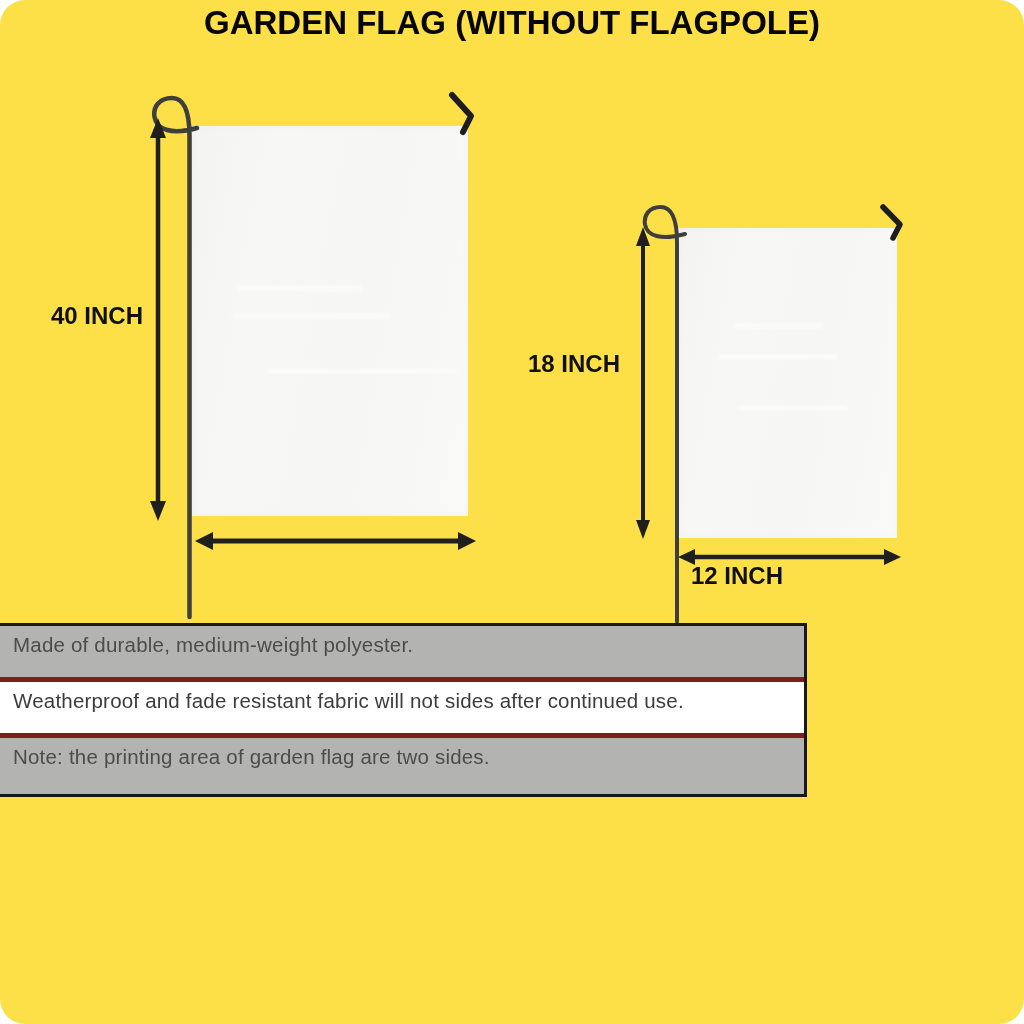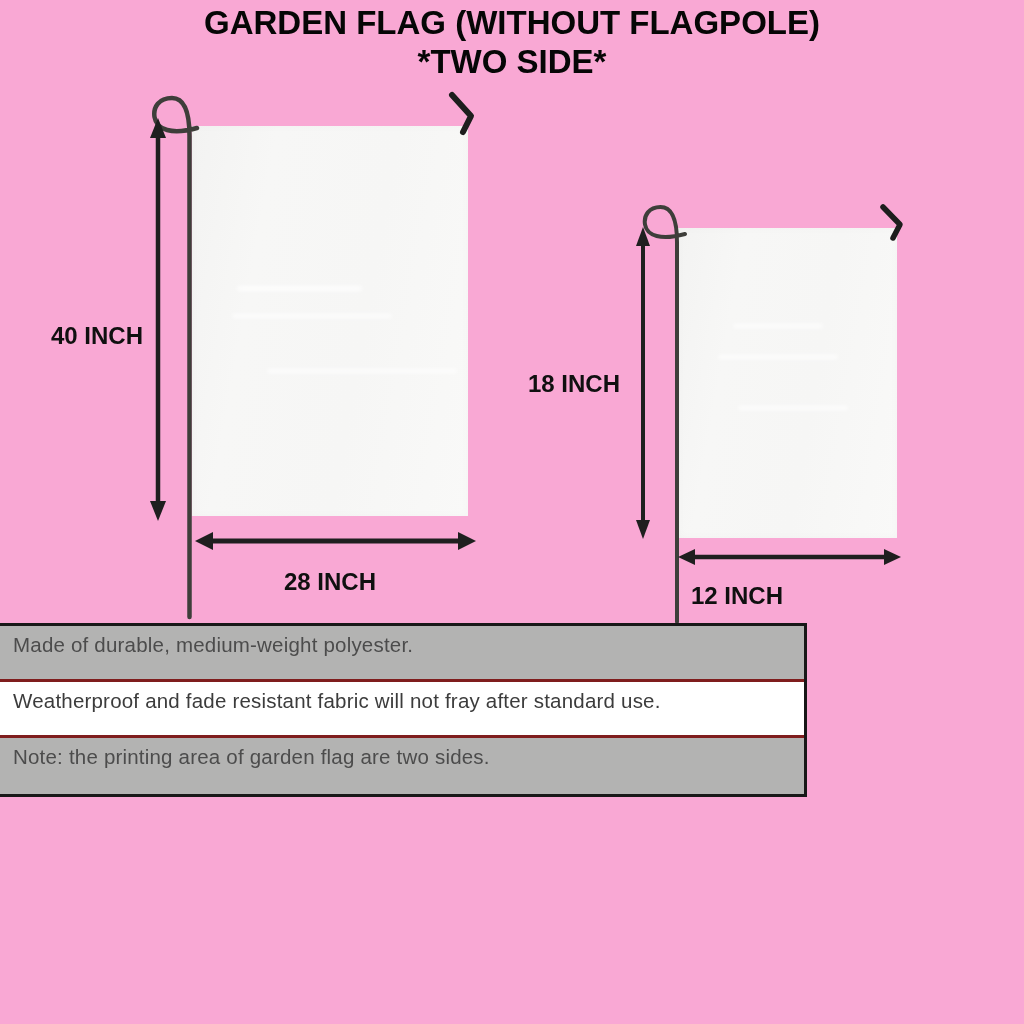--- a/index.html
+++ b/index.html
@@ -1,56 +1,56 @@
 <!DOCTYPE html>
 <html><head>
 <meta charset="utf-8">
 <style>
   html,body{margin:0;padding:0;background:#ffffff;}
   .canvas{
-    position:relative;width:1024px;height:1024px;background:#f9a8d4;overflow:hidden;
+    position:relative;width:1024px;height:1024px;background:#fde047;overflow:hidden;
     font-family:"Liberation Sans", sans-serif;
+    border-radius:25px;
   }
   
   .title-wrap{position:absolute;top:3px;left:0;width:100%;text-align:center;}
   .title-line{font-size:33px;line-height:39px;font-weight:800;color:#060606;letter-spacing:0px;}
   
   .flag{
     position:absolute;
     background:linear-gradient(100deg,#f3f3f2 0%,#f7f7f6 25%,#f6f6f5 60%,#f9f9f8 100%);
     box-shadow:inset 0 0 10px rgba(0,0,0,0.025);
   }
   .flag-large{left:192px;top:126px;width:276px;height:390px;}
   .flag-small{left:678px;top:228px;width:219px;height:310px;}
   .streak{position:absolute;background:rgba(255,255,255,0.8);filter:blur(2px);border-radius:3px;}
   
-  .dim-label{position:absolute;font-weight:800;font-size:24px;color:#101010;white-space:nowrap;margin-top:20px;}
+  .dim-label{position:absolute;font-weight:800;font-size:24px;color:#101010;white-space:nowrap;}
   
   .overlay{position:absolute;left:0;top:0;width:1024px;height:1024px;}
   
   .features-table{
     position:absolute;left:-4px;top:623px;width:805px;
     border:3px solid #181818;background:#ffffff;
   }
   .feature-row{
     box-sizing:border-box;height:56px;padding:7px 14px 0 14px;
-    font-size:20.5px;letter-spacing:0.2px;border-bottom:3px solid #7f1d1d;
+    font-size:20.5px;letter-spacing:0.2px;border-bottom:5px solid #7f1d1d;
   }
   .feature-row:last-child{border-bottom:none;}
   .feature-row.gray{background:#b3b3b2;color:#4c4c4c;}
   .feature-row.white{background:#ffffff;color:#3c3c3c;}
 </style>
 </head>
 <body>
 
 <div class="canvas">
 
   <div class="title-wrap">
     <div class="title-line">GARDEN FLAG (WITHOUT FLAGPOLE)</div>
-    <div class="title-line">*TWO SIDE*</div>
   </div>
 
   <div class="flag flag-large">
     <div class="streak" style="top:160px;left:45px;width:125px;height:5px;"></div>
     <div class="streak" style="top:188px;left:40px;width:160px;height:4px;"></div>
     <div class="streak" style="top:243px;left:75px;width:190px;height:4px;"></div>
   </div>
 
   <div class="flag flag-small">
     <div class="streak" style="top:96px;left:55px;width:90px;height:4px;"></div>
@@ -79,23 +79,22 @@
     <line x1="643" y1="244" x2="643" y2="522" stroke="#1f1f1f" stroke-width="4"></line>
     <polygon points="643,227 636,246 650,246" fill="#1f1f1f"></polygon>
     <polygon points="643,539 636,520 650,520" fill="#1f1f1f"></polygon>
 
     <line x1="691" y1="557" x2="888" y2="557" stroke="#1f1f1f" stroke-width="4.5"></line>
     <polygon points="678,557 695,549 695,565" fill="#1f1f1f"></polygon>
     <polygon points="901,557 884,549 884,565" fill="#1f1f1f"></polygon>
   </svg>
 
   <div class="dim-label" style="left:40px;top:302px;width:103px;text-align:right;">40 INCH</div>
-  <div class="dim-label" style="left:230px;top:548px;width:200px;text-align:center;">28 INCH</div>
   <div class="dim-label" style="left:528px;top:350px;width:100px;text-align:left;">18 INCH</div>
   <div class="dim-label" style="left:691px;top:562px;width:200px;text-align:left;">12 INCH</div>
 
   <div class="features-table">
     <div class="feature-row gray">Made of durable, medium-weight polyester.</div>
-    <div class="feature-row white">Weatherproof and fade resistant fabric will not fray after standard use.</div>
+    <div class="feature-row white">Weatherproof and fade resistant fabric will not sides after continued use.</div>
     <div class="feature-row gray">Note: the printing area of garden flag are two sides.</div>
   </div>
 
 </div>
 
 </body></html>

